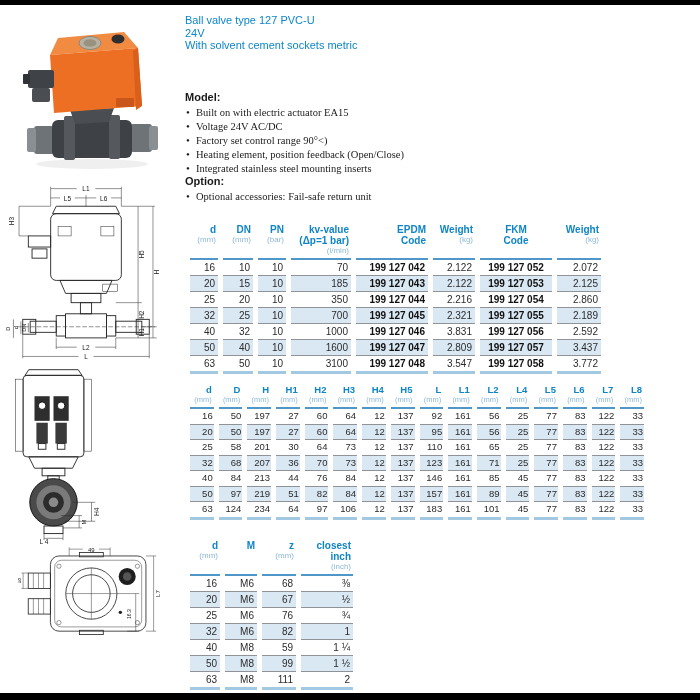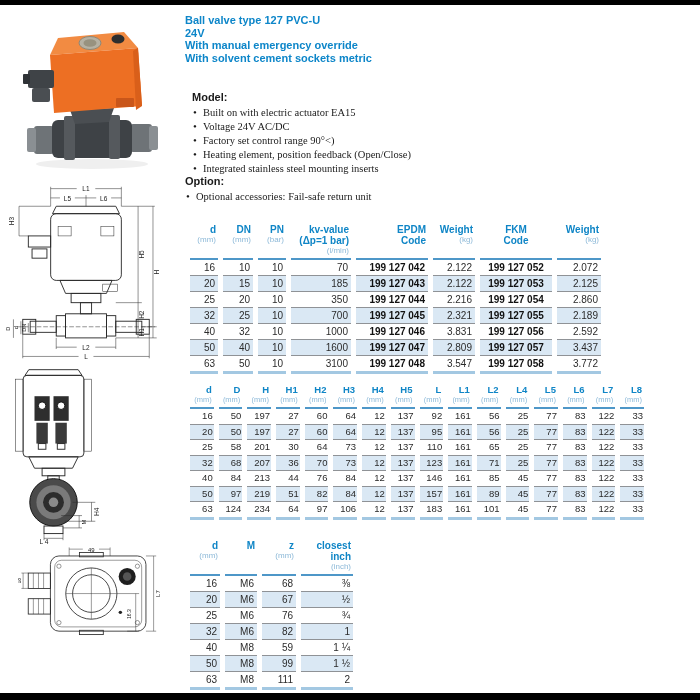--- a/index.html
+++ b/index.html
@@ -11,22 +11,22 @@
   .bar.top{top:0;height:5px;}
   .bar.bottom{top:693px;height:7px;}
 
   .photo{position:absolute;left:12px;top:14px;width:160px;height:160px;}
   .draw{position:absolute;}
   .d1{left:6px;top:184px;width:160px;height:178px;}
   .d2{left:6px;top:364px;width:114px;height:180px;}
   .d3{left:18px;top:544px;width:145px;height:94px;}
 
   .head-block{position:absolute;left:185px;top:14px;width:470px;}
-  .title-line{color:#0d86c9;font-weight:bold;font-size:11px;line-height:12.5px;}
-  .model-block{position:absolute;left:192px;top:90px;width:470px;}
+  .title-line{color:#0d86c9;font-weight:normal;font-size:11px;line-height:12.5px;}
+  .model-block{position:absolute;left:185px;top:90px;width:470px;}
   .option-block{position:absolute;left:185px;top:174px;width:470px;}
   .section-label{font-weight:bold;font-size:11px;color:#1a1a1a;line-height:14px;margin-bottom:2px;}
   .bullet-line{font-size:10.5px;color:#1a1a1a;line-height:14px;padding-left:11px;position:relative;font-family:Liberation Serif, serif;}
   .bullet-line::before{content:"\2022";position:absolute;left:1px;top:-1px;font-size:11px;}
 
   table.dt{border-collapse:separate;border-spacing:5px 0;table-layout:fixed;position:absolute;}
   .dt th{vertical-align:top;text-align:right;padding:0 2px 2px 2px;border-bottom:2px solid #4e97c8;font-weight:normal;}
   .dt .hl{font-size:10px;font-weight:bold;color:#0f85c6;line-height:11px;white-space:nowrap;}
   .dt .hu{font-size:8px;color:#8db9d8;line-height:10px;white-space:nowrap;}
   .dt td{font-size:10px;color:#2b2b2b;text-align:right;padding:1px 3px;border-bottom:1px solid #8f9296;line-height:13px;white-space:nowrap;}
@@ -256,21 +256,20 @@
     <line class="thin" x1="12" y1="34" x2="4" y2="34"></line>
       <line class="thin" x1="12" y1="52" x2="4" y2="52"></line>
     <line class="thin" x1="6" y1="34" x2="6" y2="52"></line>
     <text class="dimsm" transform="rotate(-90 3 43)" x="3" y="43" text-anchor="middle">18</text>
   </svg>
 </div>
 
 <div class="head-block">
     <div class="title-line">Ball valve type 127 PVC-U</div>
     <div class="title-line">24V</div>
-    <div class="title-line">With manual emergency override</div>
     <div class="title-line">With solvent cement sockets metric</div>
   </div>
 
 <div class="model-block">
   <div class="section-label">Model:</div>
   <div>
       <div class="bullet-line">Built on with electric actuator EA15</div>
       <div class="bullet-line">Voltage 24V AC/DC</div>
       <div class="bullet-line">Factory set control range 90°&lt;)</div>
       <div class="bullet-line">Heating element, position feedback (Open/Close)</div>

